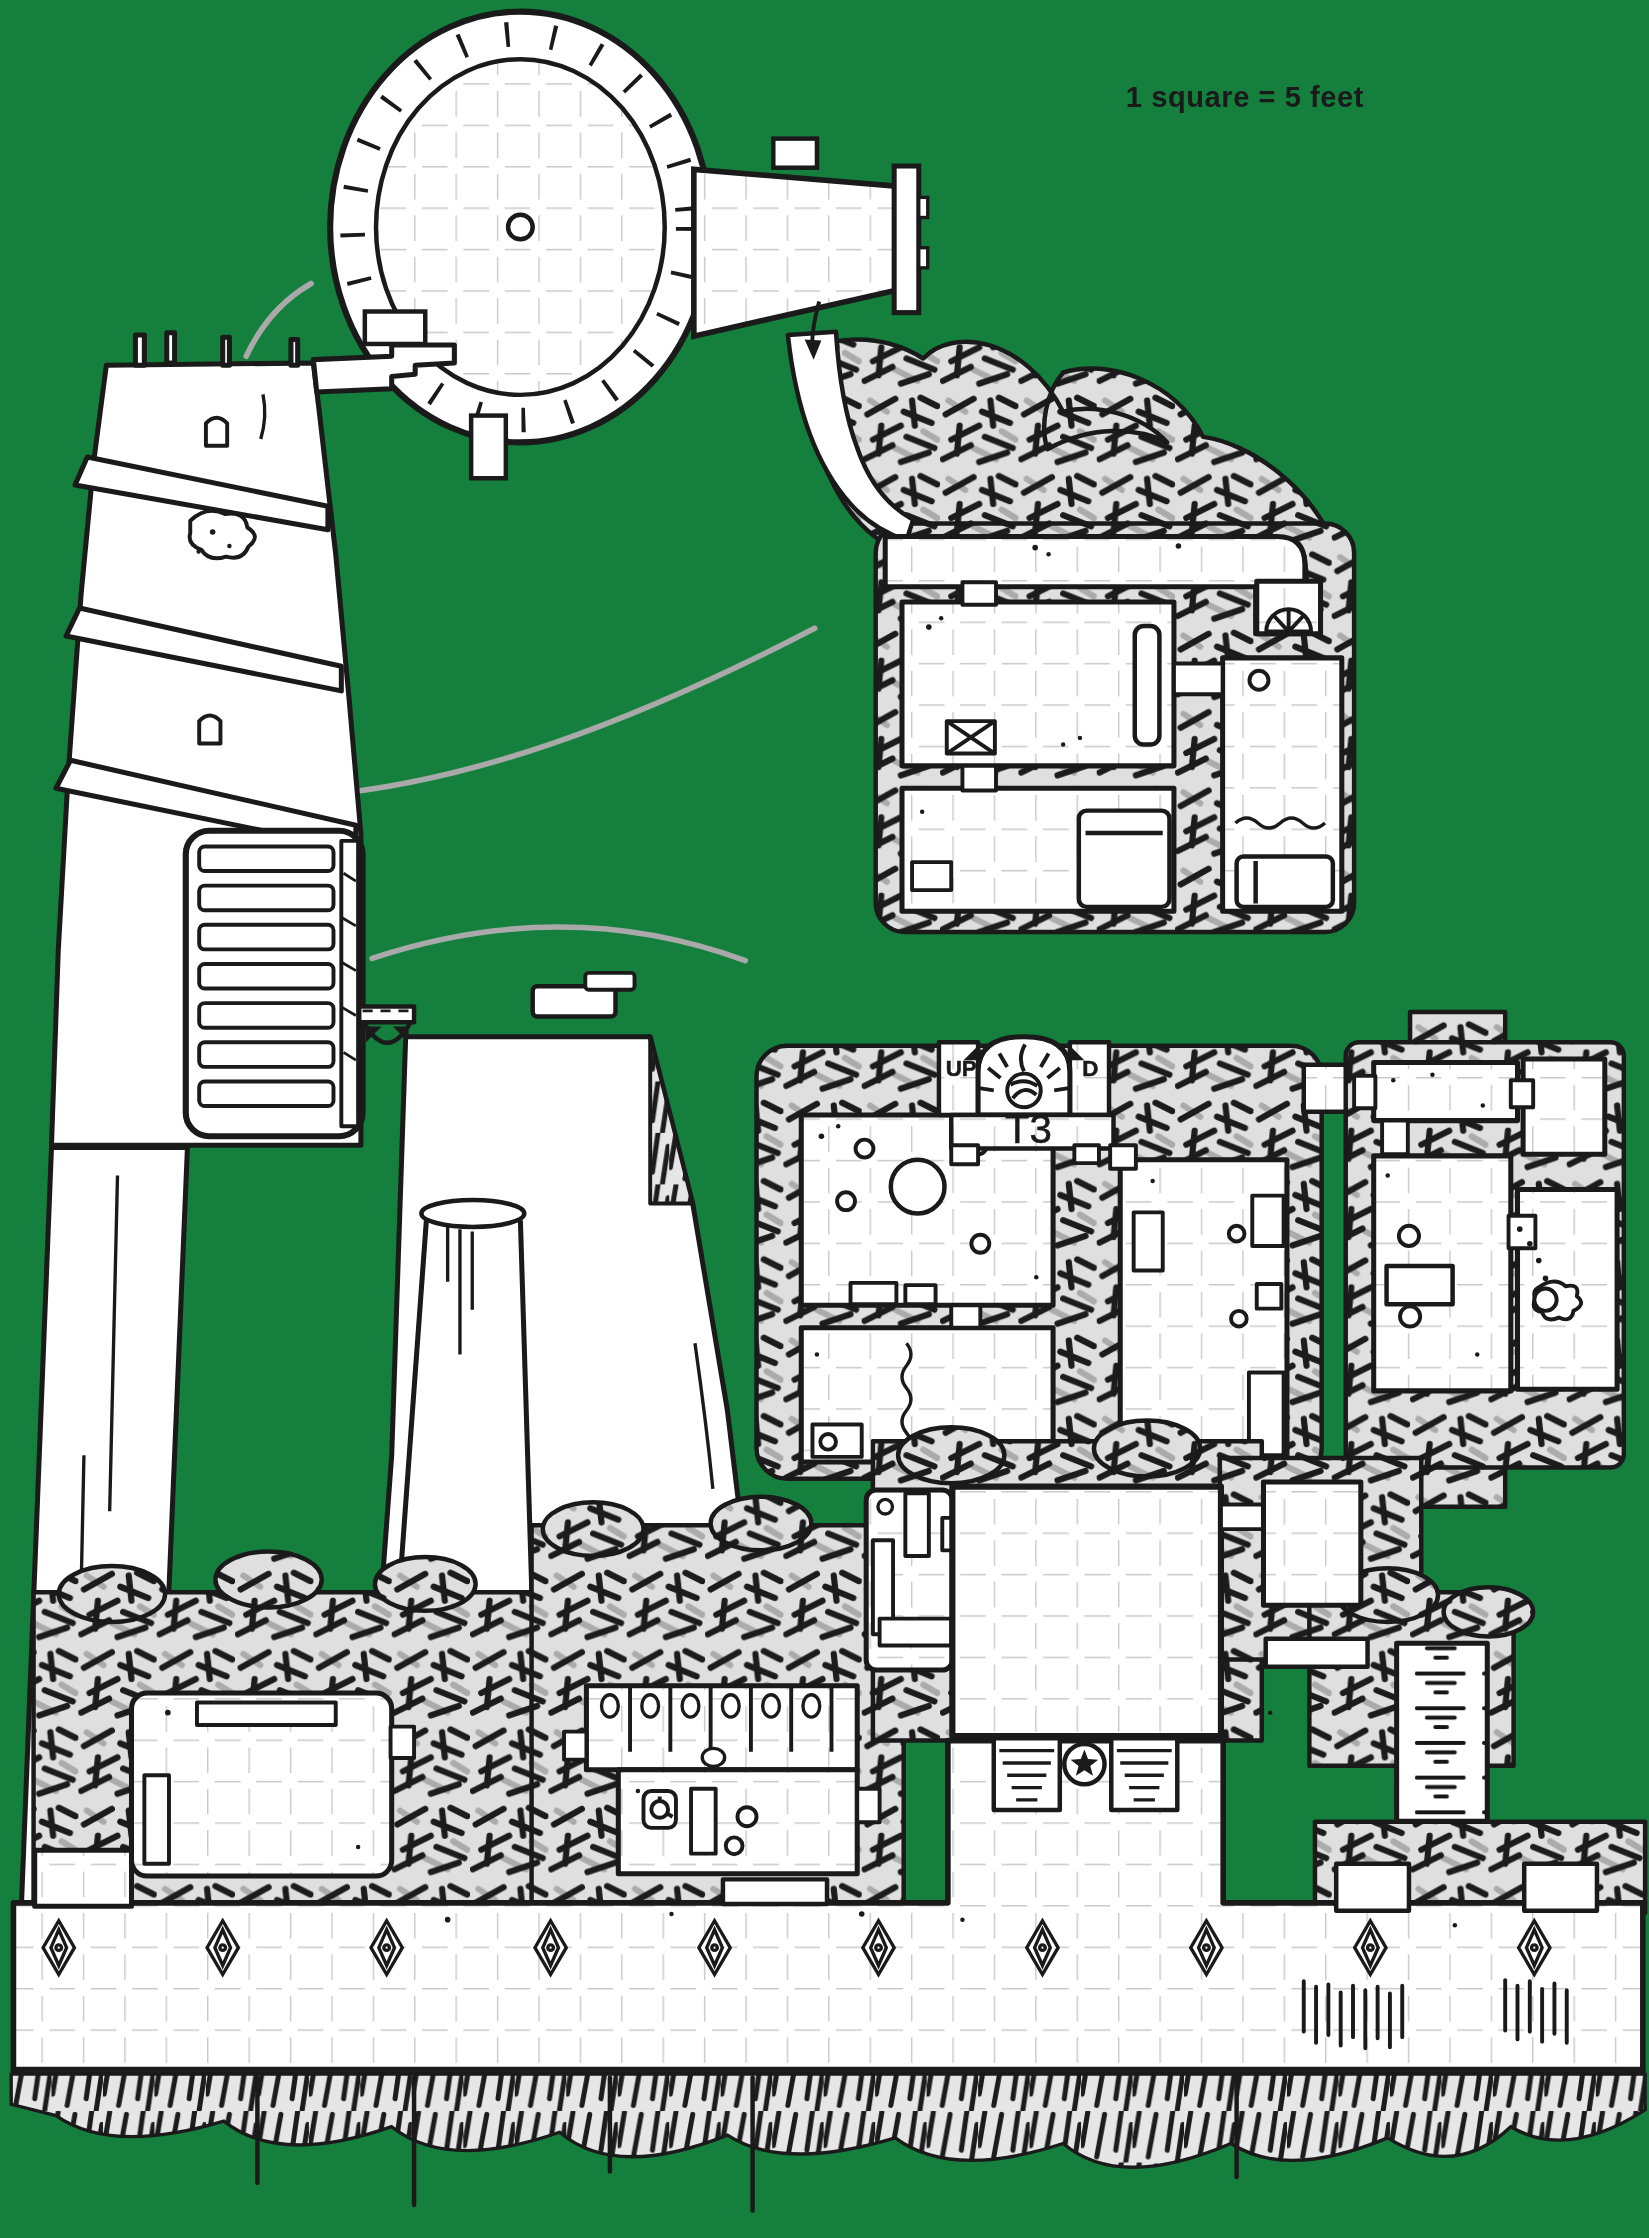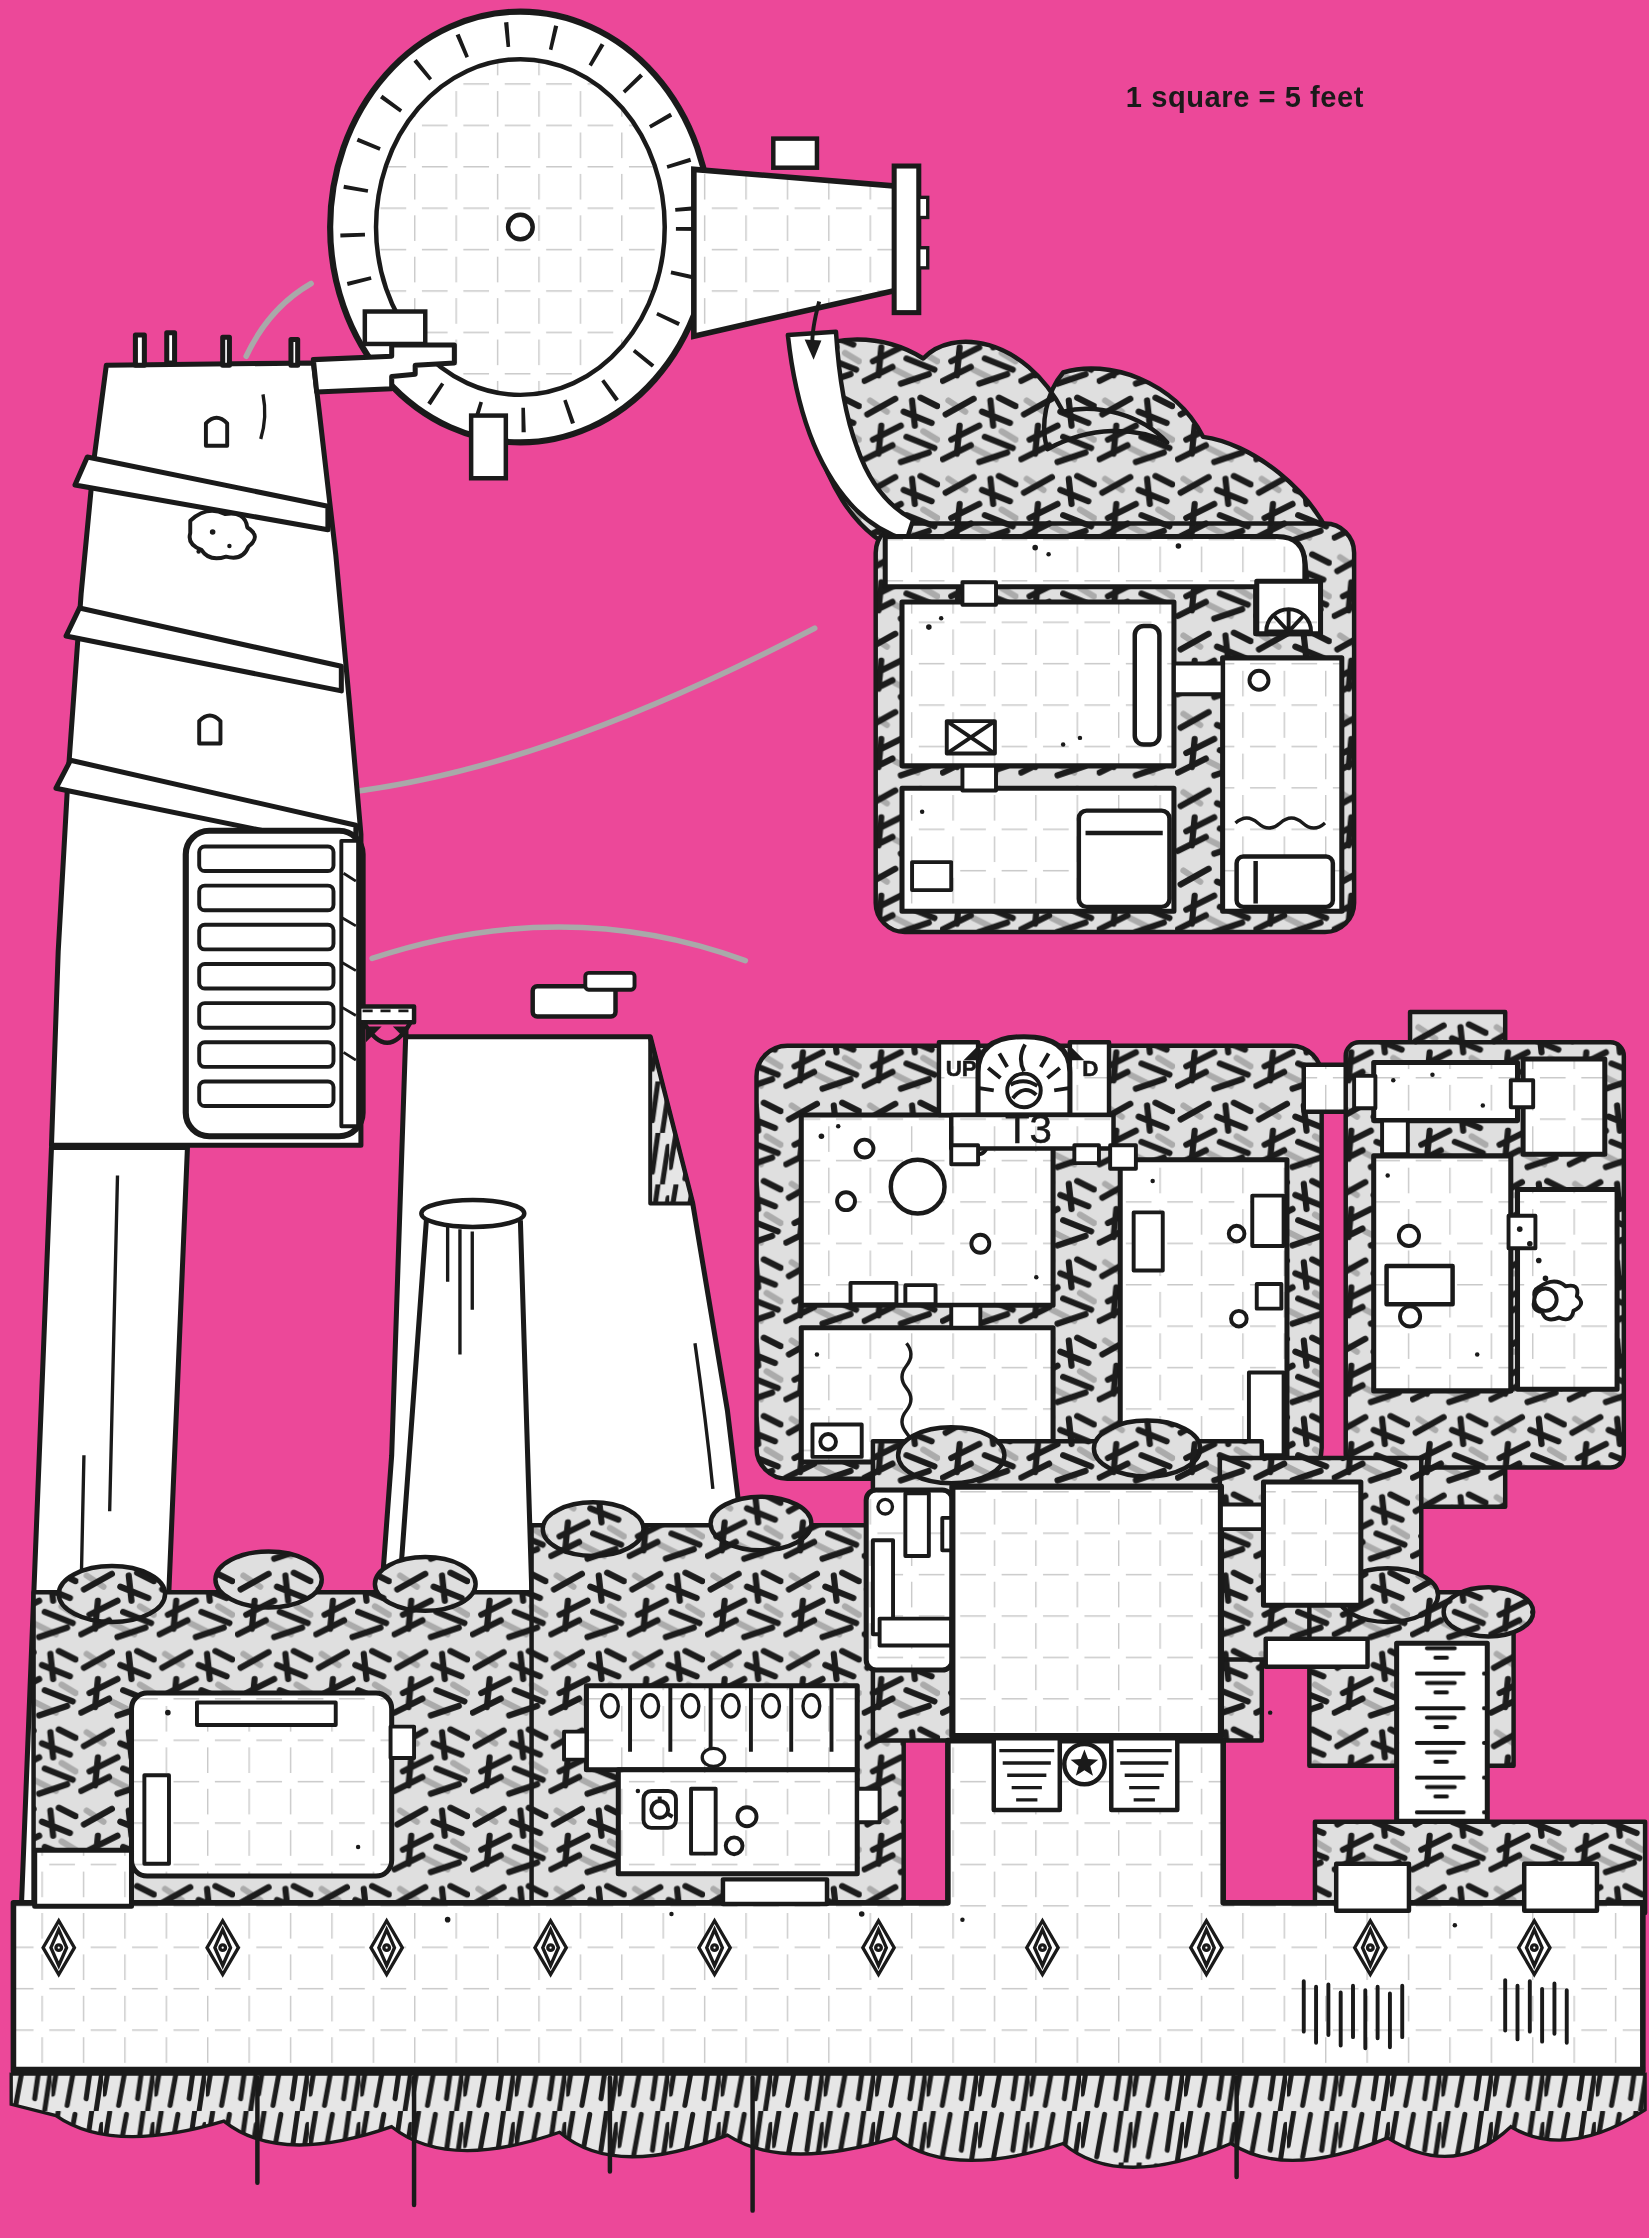--- a/index.html
+++ b/index.html
@@ -1,16 +1,16 @@
 <!DOCTYPE html>
 <html style="font-size:9px"><head>
 <meta charset="utf-8">
 <style>
   html,body{margin:0;padding:0;background:#ffffff;}
-  .page{position:relative;width:1649px;height:2239px;background:#ec4899;overflow:hidden;
+  .page{position:relative;width:1649px;height:2239px;background:#15803d;overflow:hidden;
         font-family:"Liberation Sans",sans-serif;}
   svg{position:absolute;inset:0;}
   text{font-family:"Liberation Sans",sans-serif;fill:#1a1a1a;}
   .scale-note{font-size:52px;font-weight:600;letter-spacing:1px;}
   .map-label{font-size:72px;font-weight:500;}
   .small-label{font-size:40px;font-weight:700;}
 </style>
 </head>
 <body>
 

